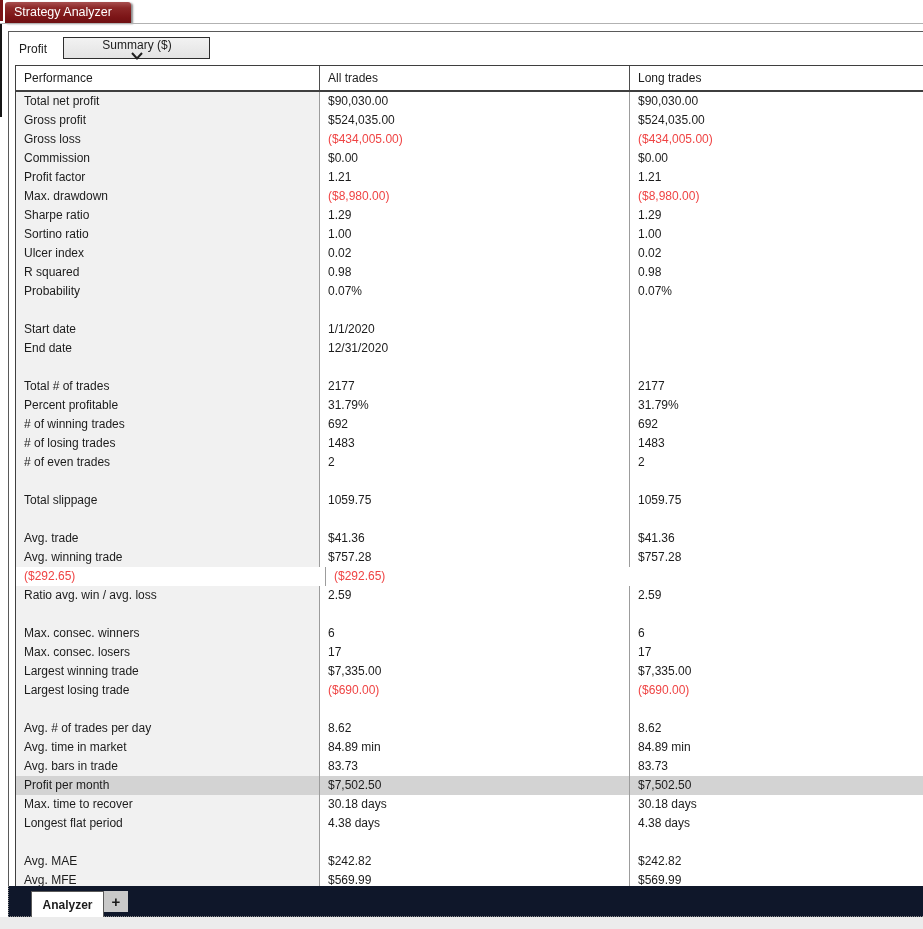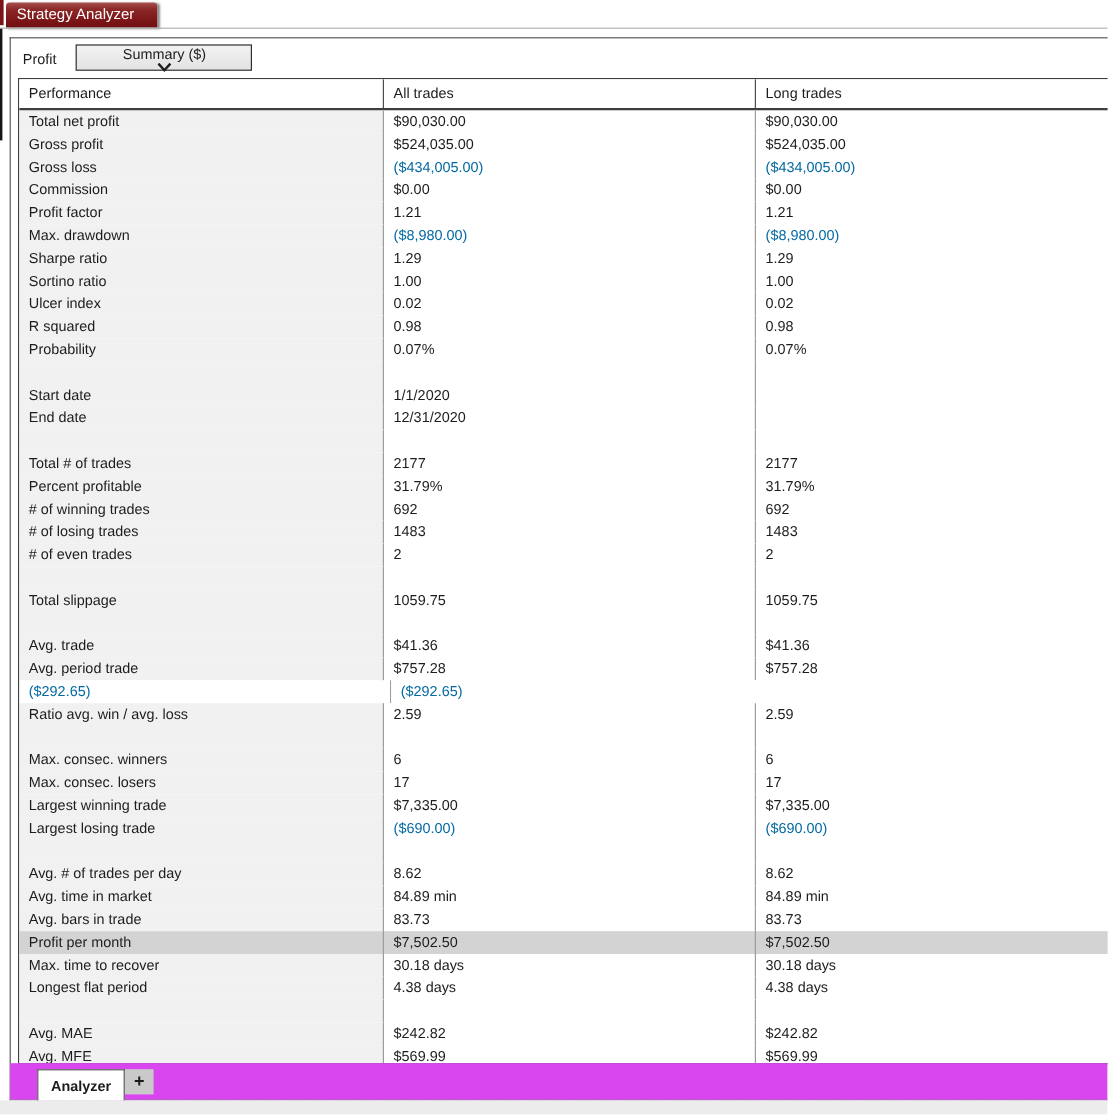--- a/index.html
+++ b/index.html
@@ -116,31 +116,31 @@
     box-sizing: border-box;
     padding-left: 8px;
     line-height: 19px;
     white-space: nowrap;
     overflow: hidden;
   }
   .cell.c1 { width: 304px; background: #f1f1f1; border-right: 1px solid #9c9c9c; }
   .cell.c2 { width: 310px; background: #ffffff; border-right: 1px solid #9c9c9c; }
   .cell.c3 { flex: 1; background: #ffffff; }
   .row.hl .cell.c1, .row.hl .cell.c2, .row.hl .cell.c3 { background: #d3d3d3; }
-  .neg { color: #0369a1; }
+  .neg { color: #ef4444; }
 
   
   .tabstrip {
     position: absolute;
     left: 8px; top: 886px;
     width: 915px; height: 31px;
     box-sizing: border-box;
     border-left: 1px dotted #8a8a8a;
     border-bottom: 1px dotted #8a8a8a;
-    background: #d946ef;
+    background: #0f172a;
   }
   .analyzer-tab {
     position: absolute;
     left: 22px; top: 5px;
     width: 73px; height: 26px;
     box-sizing: border-box;
     border: 1px solid #5a5a5a;
     border-bottom: none;
     background: #ffffff;
     font-weight: bold;
@@ -318,21 +318,21 @@
     <div class="cell c1"></div>
     <div class="cell c2"></div>
     <div class="cell c3"></div>
   </div>
           <div class="row">
     <div class="cell c1">Avg. trade</div>
     <div class="cell c2">$41.36</div>
     <div class="cell c3">$41.36</div>
   </div>
           <div class="row">
-    <div class="cell c1">Avg. period trade</div>
+    <div class="cell c1">Avg. winning trade</div>
     <div class="cell c2">$757.28</div>
     <div class="cell c3">$757.28</div>
   </div>
           <div class="row">
     <div class="cell c2 neg">($292.65)</div>
     <div class="cell c3 neg">($292.65)</div>
   </div>
           <div class="row">
     <div class="cell c1">Ratio avg. win / avg. loss</div>
     <div class="cell c2">2.59</div>

